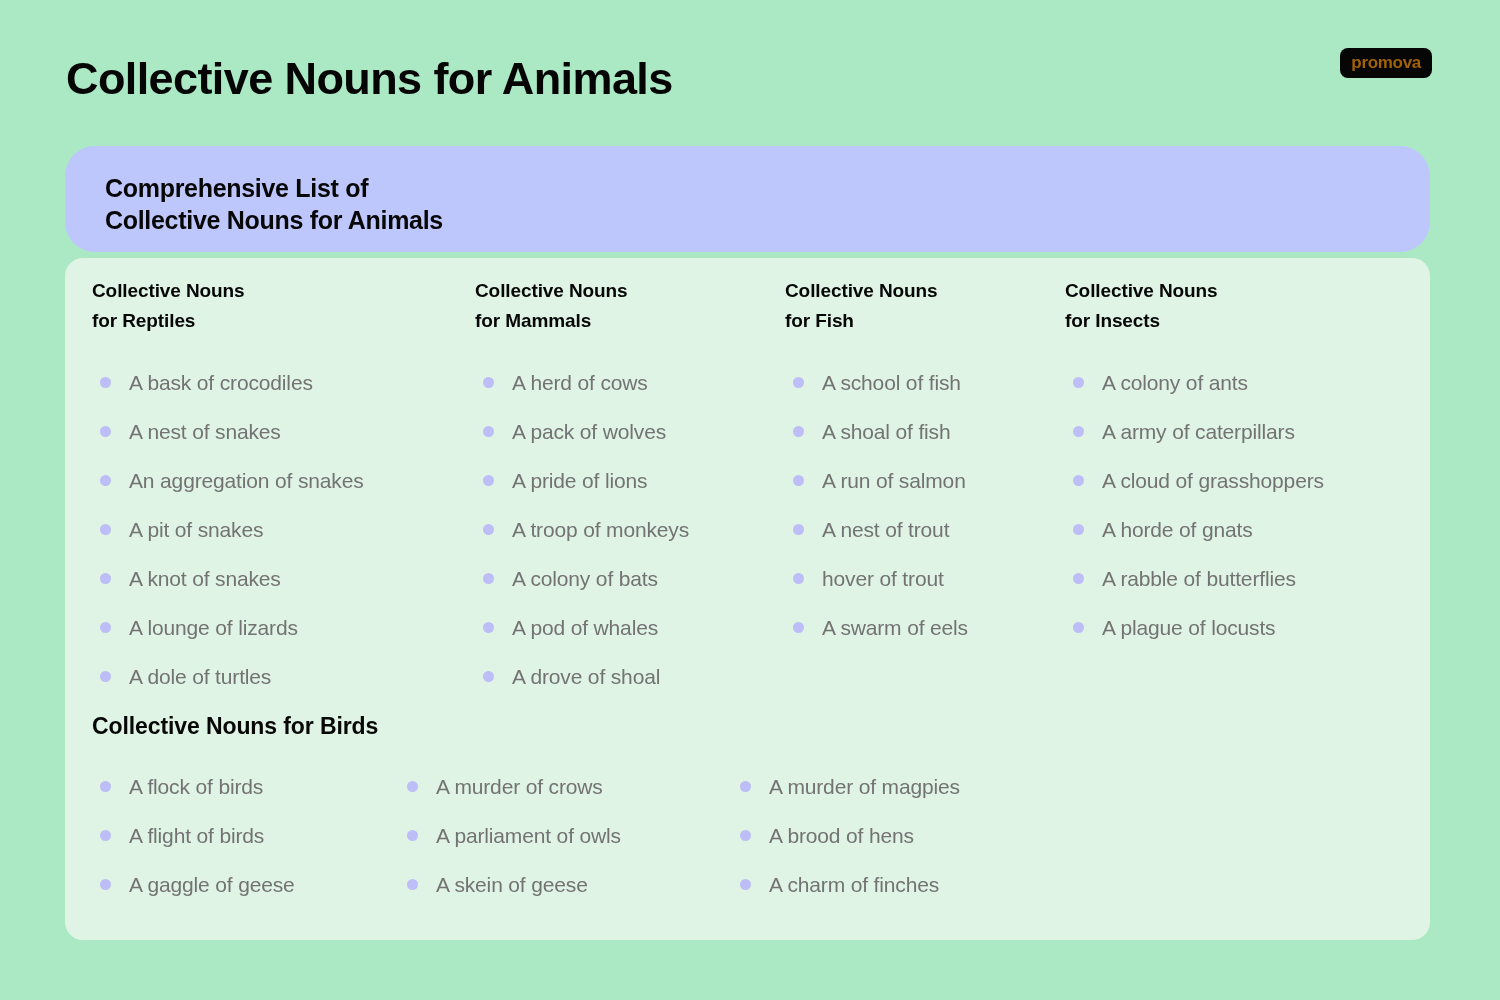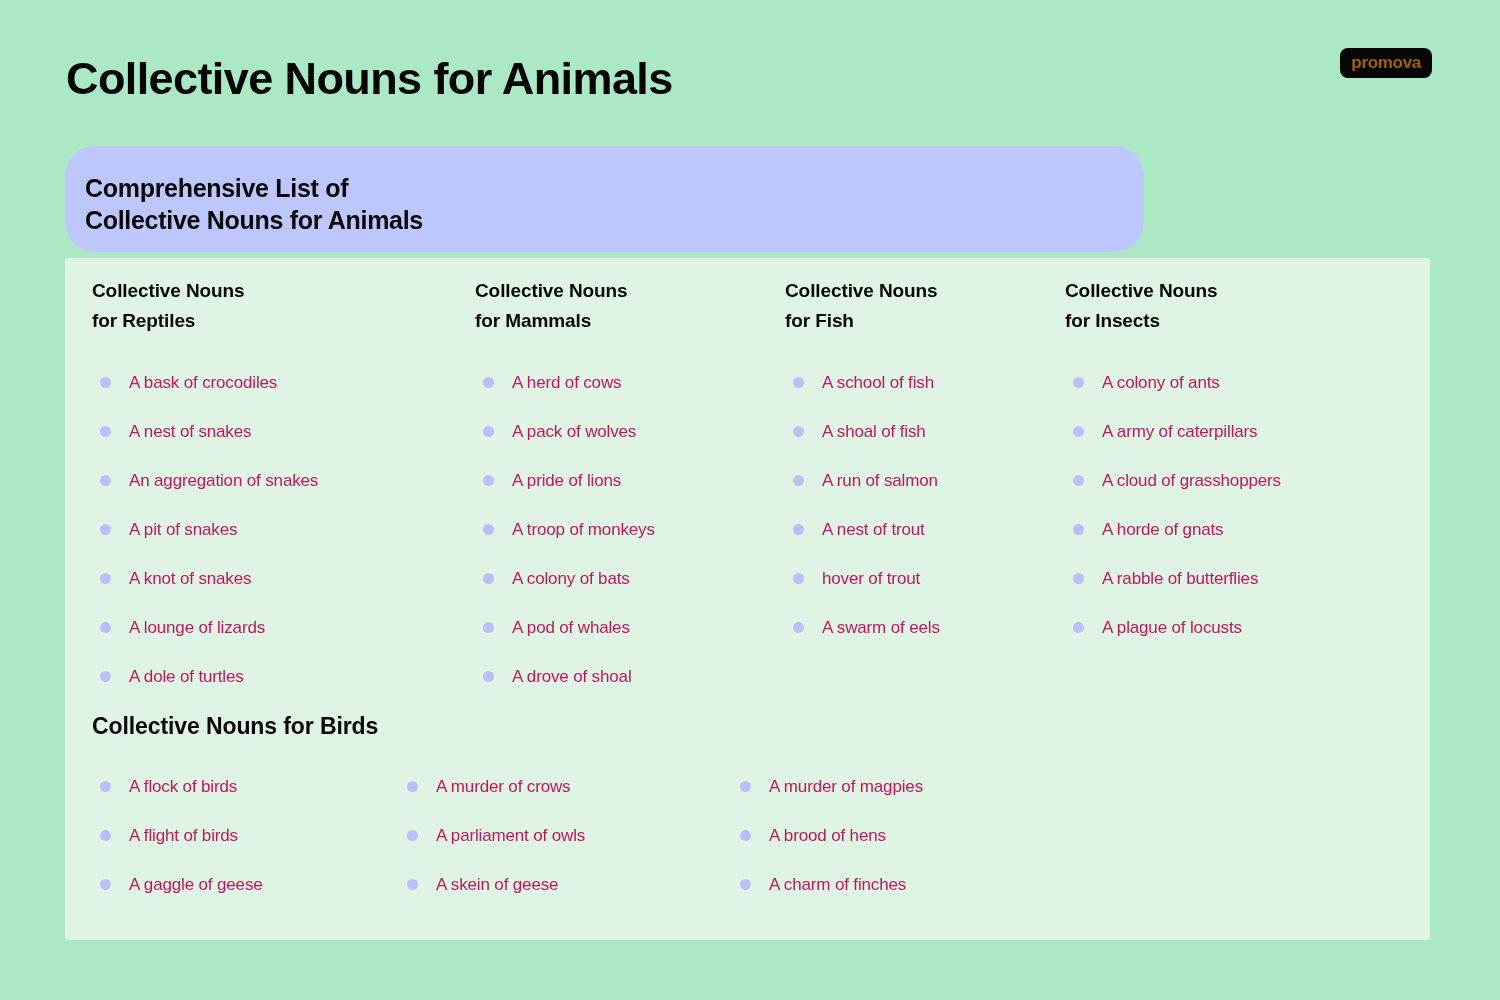--- a/index.html
+++ b/index.html
@@ -52,44 +52,44 @@
     letter-spacing: -0.3px;
     line-height: 1;
     display: block;
   }
 
   
   .banner {
     position: absolute;
     left: 65px;
     top: 146px;
-    width: 1079px;
+    width: 1365px;
     height: 106px;
     background: #bec7fc;
     border-radius: 30px;
-    padding: 26px 0 0 20px;
+    padding: 26px 0 0 40px;
   }
   .banner-title {
     font-size: 25px;
     font-weight: 700;
     line-height: 32px;
     letter-spacing: -0.3px;
     color: #070707;
     white-space: pre-line;
   }
 
   
   .content-card {
     position: absolute;
     left: 65px;
     top: 258px;
     width: 1365px;
     height: 682px;
     background: #dff4e4;
-    border-radius: 4px;
+    border-radius: 18px;
   }
 
   
   .category-grid {
     position: absolute;
     left: 27px;
     top: 18px;
     width: 1320px;
     display: flex;
   }
@@ -120,25 +120,25 @@
   .bullet-dot {
     flex: 0 0 auto;
     width: 11px;
     height: 11px;
     border-radius: 50%;
     background: #bdbdf7;
     margin-left: 8px;
     margin-right: 18px;
   }
   .noun-text {
-    font-size: 17px;
+    font-size: 21px;
     font-weight: 400;
     line-height: 26px;
     letter-spacing: -0.15px;
-    color: #be185d;
+    color: #737373;
     white-space: nowrap;
   }
 
   
   .birds-section {
     position: absolute;
     left: 27px;
     top: 455px;
     width: 1320px;
   }

